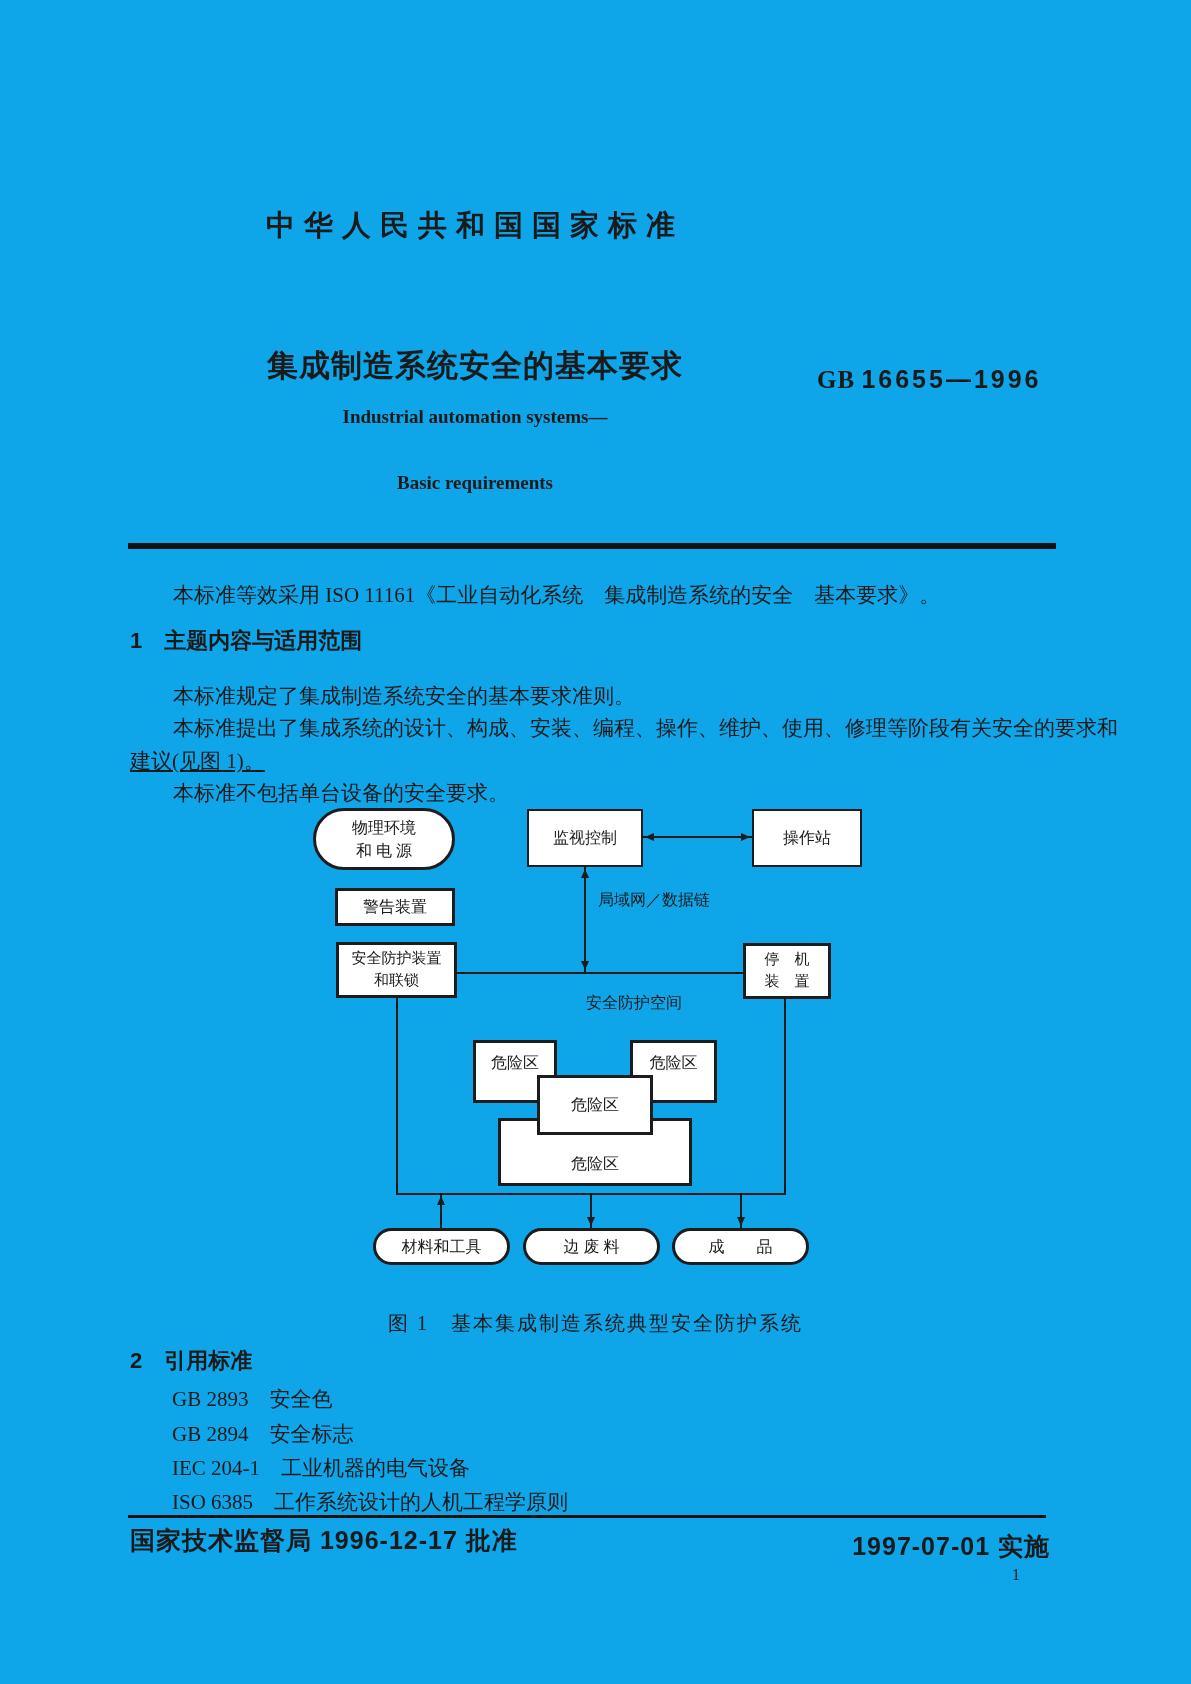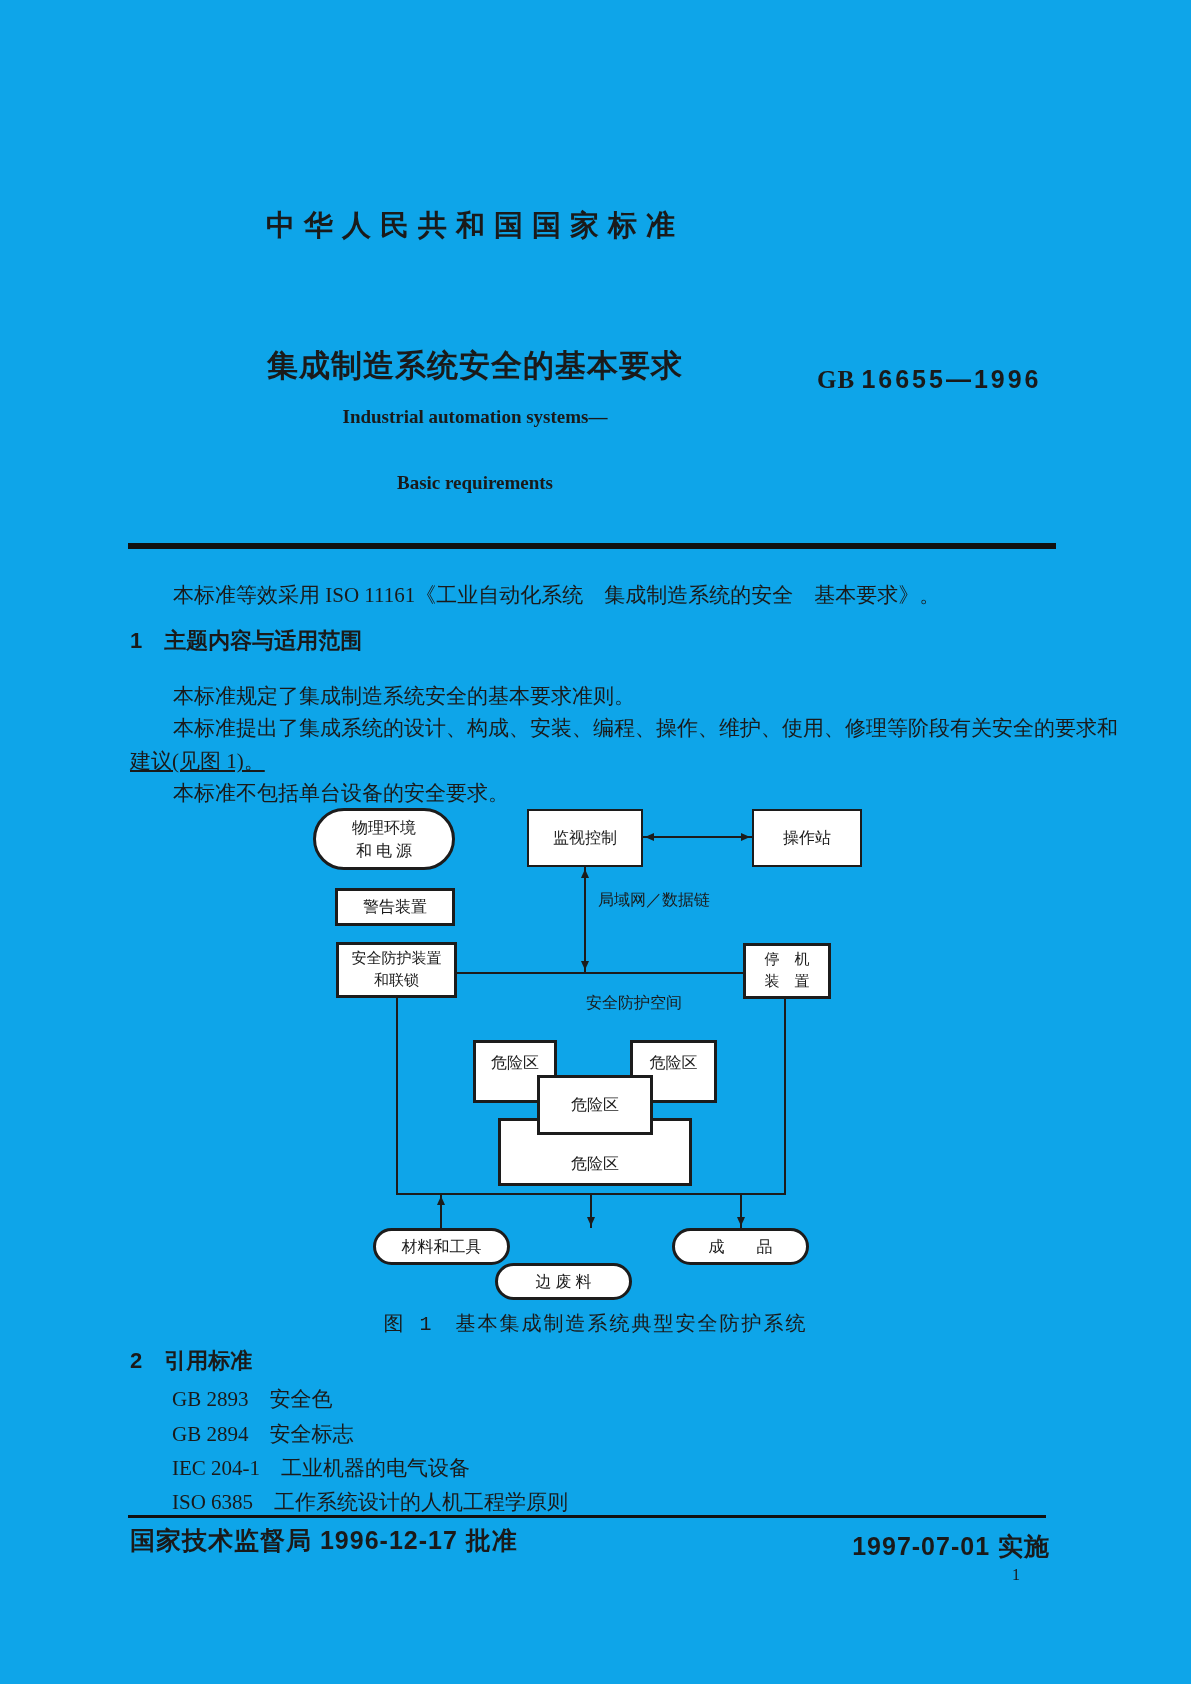--- a/index.html
+++ b/index.html
@@ -37,21 +37,21 @@
   .stadium{border-radius:33px;}
   .lv{position:absolute;width:2px;background:#1c1c1c;}
   .lh{position:absolute;height:2px;background:#1c1c1c;}
   .rect-frame{position:absolute;border:2px solid #1c1c1c;background:transparent;}
   .arr{position:absolute;width:0;height:0;}
   .arr.up{border-left:4px solid transparent;border-right:4px solid transparent;border-bottom:9px solid #1c1c1c;}
   .arr.down{border-left:4px solid transparent;border-right:4px solid transparent;border-top:9px solid #1c1c1c;}
   .arr.left{border-top:4px solid transparent;border-bottom:4px solid transparent;border-right:9px solid #1c1c1c;}
   .arr.right{border-top:4px solid transparent;border-bottom:4px solid transparent;border-left:9px solid #1c1c1c;}
   .dg-label{position:absolute;font-size:16px;white-space:nowrap;}
-  .fig-caption{left:0;top:1310px;width:1191px;text-align:center;font-size:20px;letter-spacing:2px;font-family:Liberation Mono, monospace;}
+  .fig-caption{left:0;top:1310px;width:1191px;text-align:center;font-size:20px;letter-spacing:2px;}
   
   .ref-line{left:172px;font-size:21px;white-space:nowrap;}
   
   .rule-bottom{left:128px;top:1515px;width:918px;height:3px;background:#111;}
   .foot-left{left:130px;top:1524px;font-family:"Liberation Sans",sans-serif;font-size:25px;font-weight:bold;letter-spacing:1px;}
   .foot-right{right:141px;top:1530px;font-family:"Liberation Sans",sans-serif;font-size:25px;font-weight:bold;letter-spacing:1px;}
   .page-num{left:1012px;top:1566px;font-size:16px;}
 </style>
 </head>
 <body>
@@ -127,21 +127,21 @@
     <div class="dg-box" style="left:498px;top:1118px;width:188px;height:54px;align-items:center;justify-content:flex-end;padding-bottom:8px;">
       <div>危险区</div>
     </div>
     <div class="dg-box" style="left:537px;top:1075px;width:110px;height:54px;">
       <div>危险区</div>
     </div>
 
     <div class="dg-box stadium" style="left:373px;top:1228px;width:131px;height:31px;border-radius:19px;">
       <div>材料和工具</div>
     </div>
-    <div class="dg-box stadium" style="left:495px;top:1228px;width:131px;height:31px;border-radius:19px;margin-top:35px;">
+    <div class="dg-box stadium" style="left:523px;top:1228px;width:131px;height:31px;border-radius:19px;">
       <div>边 废 料</div>
     </div>
     <div class="dg-box stadium" style="left:672px;top:1228px;width:131px;height:31px;border-radius:19px;">
       <div>成　　品</div>
     </div>
   </div>
 
   <div class="abs fig-caption">图 1　基本集成制造系统典型安全防护系统</div>
 
   <div class="abs h-sec" style="left:130px;top:1346px;">2　引用标准</div>

